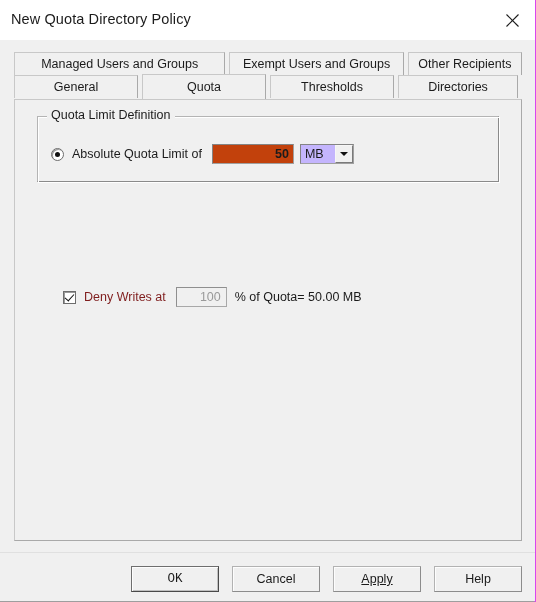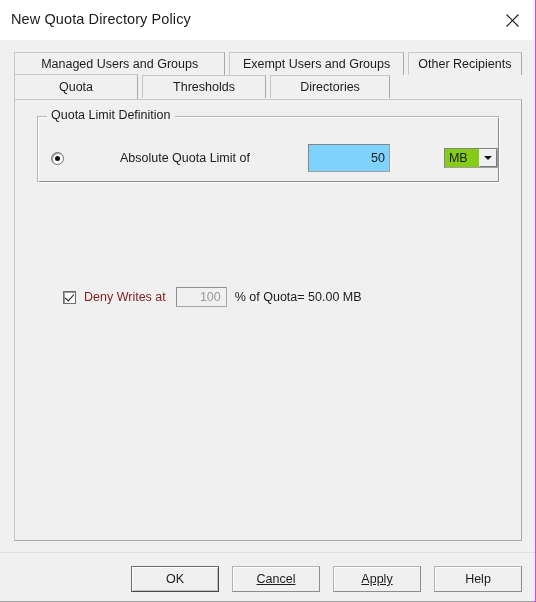--- a/index.html
+++ b/index.html
@@ -161,21 +161,20 @@
     white-space: nowrap;
   }
 
   
   #radio-row {
     position: absolute;
     left: 36px;
     top: 44px;
     display: flex;
     align-items: center;
-    gap: 48px;
   }
   .radio {
     width: 13px;
     height: 13px;
     box-sizing: border-box;
     border-radius: 50%;
     background: #ffffff;
     border: 1px solid #6d6d6d;
     box-shadow: inset 1px 1px 0 #9a9a9a;
     position: relative;
@@ -194,42 +193,43 @@
     margin-left: 8px;
     font-size: 12.5px;
     color: #1b1b1b;
     white-space: nowrap;
   }
 
   
   #quota-value-input {
     margin-left: 10px;
     width: 82px;
-    height: 28px;
-    box-sizing: border-box;
-    background: #7dd3fc;
+    height: 20px;
+    box-sizing: border-box;
+    background: #c2410c;
     border: 1px solid #a0a0a0;
     border-top-color: #848484;
     border-left-color: #848484;
     display: flex;
     align-items: center;
     justify-content: flex-end;
     padding-right: 4px;
     font-size: 12.5px;
     color: #1b1b1b;
     cursor: text;
+    font-weight: bold;
   }
 
   
   #unit-dropdown {
     margin-left: 6px;
     width: 54px;
     height: 20px;
     box-sizing: border-box;
-    background: #84cc16;
+    background: #c4b5fd;
     border: 1px solid #a0a0a0;
     border-top-color: #848484;
     border-left-color: #848484;
     display: flex;
     align-items: center;
     cursor: default;
   }
   #unit-value {
     flex: 1;
     padding-left: 4px;
@@ -349,23 +349,24 @@
     font-size: 12.5px;
     color: #1b1b1b;
     cursor: default;
     white-space: nowrap;
   }
   .dlg-button.default {
     border: 1px solid #4a4a4a;
     border-top-color: #6e6e6e;
     border-left-color: #6e6e6e;
     box-shadow: inset 1px 1px 0 #fdfdfd, inset -1px -1px 0 #c0c0c0;
+    font-family: Liberation Mono, monospace;
   }
   #btn-ok     { left: 131px; }
-  #btn-cancel { left: 232px; text-decoration: underline; }
+  #btn-cancel { left: 232px; }
   #btn-apply  { left: 333px; text-decoration: underline; }
   #btn-help   { left: 434px; }
 </style>
 </head>
 <body>
 
 <div id="window">
 
   <div id="titlebar">
     <div id="title-text">New Quota Directory Policy</div>
@@ -389,20 +390,23 @@
         </div>
         <div class="tab" style="width:185px">
           <span>Exempt Users and Groups</span>
         </div>
         <div class="tab" style="width:121px">
           <span>Other Recipients</span>
         </div>
       </div>
 
       <div class="tab-row row2">
+        <div class="tab" style="width:124px">
+          <span>General</span>
+        </div>
         <div class="tab selected" style="width:124px">
           <span>Quota</span>
         </div>
         <div class="tab" style="width:124px">
           <span>Thresholds</span>
         </div>
         <div class="tab" style="width:120px">
           <span>Directories</span>
         </div>
       </div>

